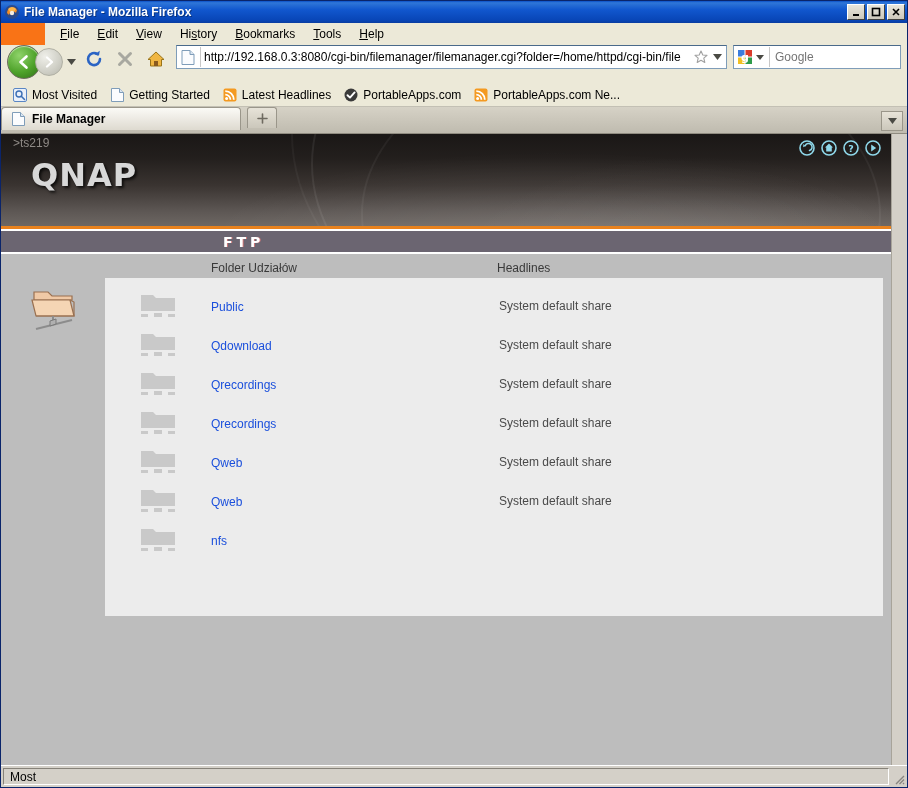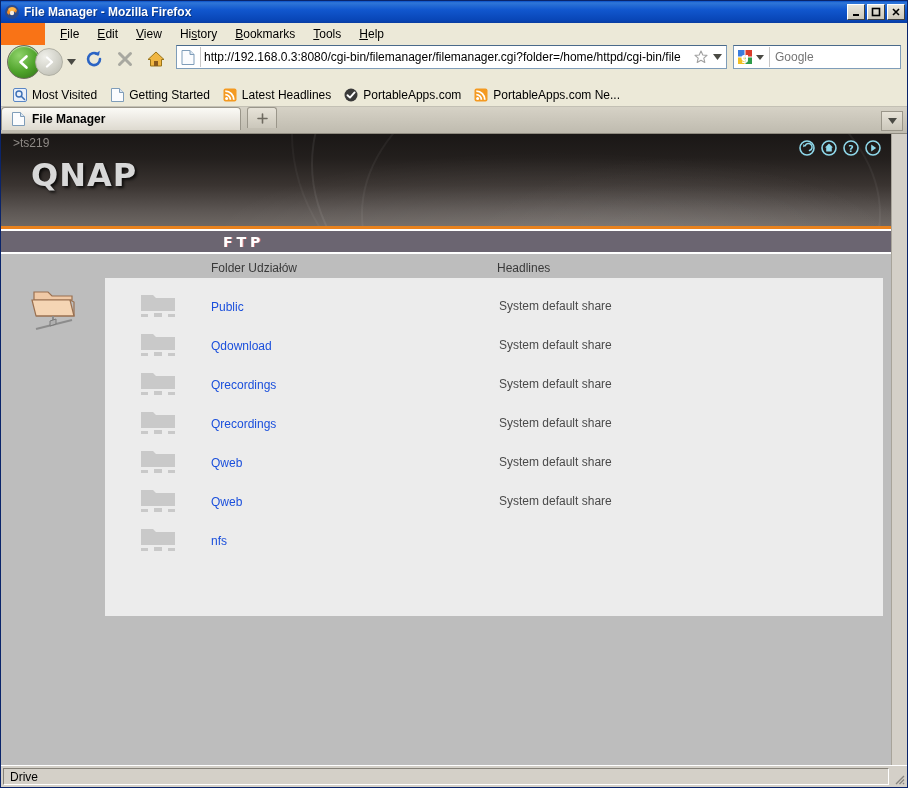--- a/index.html
+++ b/index.html
@@ -733,21 +733,21 @@
           </div>
 
         </div>
       </div>
     </div>
 
     <div class="scrollbar-v"></div>
   </div>
 
   <div class="statusbar">
-    <span class="status-panel">Drive</span>
+    <span class="status-panel">Most</span>
     <span class="grip">
       <svg width="16" height="16" viewBox="0 0 16 16" style="position:absolute;right:1px;bottom:1px;">
         <path d="M14 6 L6 14 M14 9.5 L9.5 14 M14 13 L13 14" stroke="#888580" stroke-width="1.4"></path>
       </svg>
     </span>
   </div>
 
 </div>
 
 </body></html>

